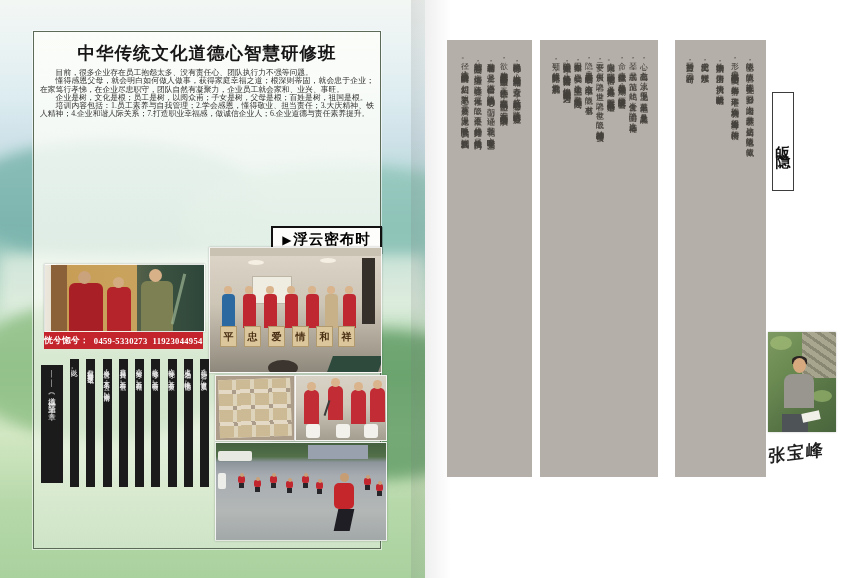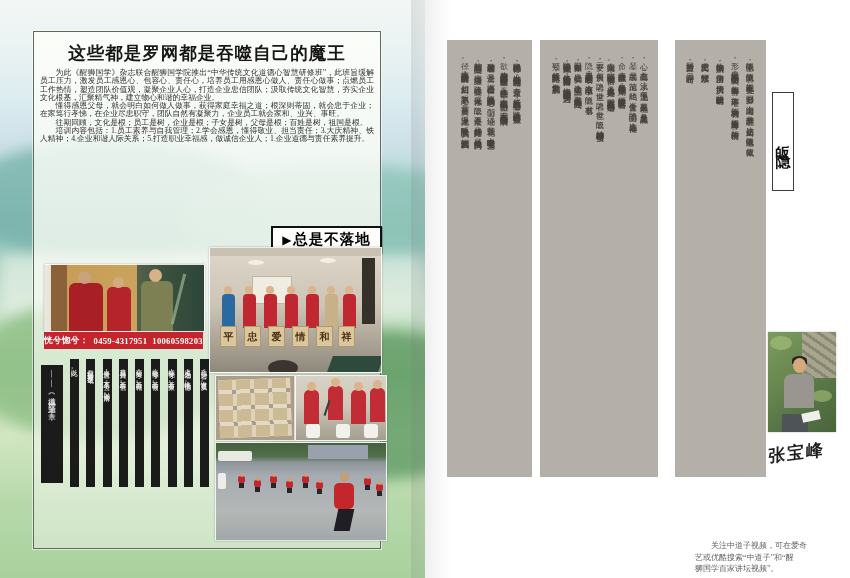--- a/index.html
+++ b/index.html
@@ -149,49 +149,49 @@
 <div class="spread">
 
   <div class="page-left">
     <div class="wc wc-mount1"></div>
     <div class="wc wc-mount2"></div>
     <div class="wc wc-mist"></div>
     <div class="wc wc-hill1"></div>
     <div class="wc wc-hill2"></div>
 
     <div class="frame">
-      <div class="page-title">这些都是罗网都是吞噬自己的魔王</div>
+      <div class="page-title">中华传统文化道德心智慧研修班</div>
 
       <div class="body-text">
-        <p>为此《醒狮国学》杂志联合醒狮国学院推出“中华传统文化道德心智慧研修班”，此班旨缓解员工压力，激发员工感恩心、包容心、责任心，培养员工用感恩心做人、责任心做事；点燃员工工作热情，塑造团队价值观，凝聚企业人心，打造企业忠信团队；汲取传统文化智慧，夯实企业文化根基，汇聚精气神，建立物心和谐的幸福企业。</p>
+        <p>目前，很多企业存在员工抱怨太多、没有责任心、团队执行力不强等问题。</p>
         <p>懂得感恩父母，就会明白如何做人做事，获得家庭幸福之道；根深则蒂固，就会忠于企业；在家笃行孝悌，在企业尽忠职守，团队自然有凝聚力，企业员工就会家和、业兴、事旺。</p>
-        <p>往期回顾，文化是根；员工是树，企业是根；子女是树，父母是根；百姓是树，祖国是根。</p>
-        <p>培训内容包括：1.员工素养与自我管理；2.学会感恩，懂得敬业、担当责任；3.大庆精神、铁人精神；4.企业和谐人际关系；5.打造职业幸福感，做诚信企业人；1.企业道德与责任素养提升。</p>
+        <p>企业是树，文化是根；员工是树，以阅众甫；子女是树，父母是根；百姓是树，祖国是根。</p>
+        <p>培训内容包括：1.员工素养与自我管理；2.学会感恩，懂得敬业、担当责任；3.大庆精神、铁人精神；4.企业和谐人际关系；7.打造职业幸福感，做诚信企业人；6.企业道德与责任素养提升。</p>
       </div>
 
       <div class="review-btn">
         <span class="arrow">▶</span>
-        <span class="lbl">总是不落地</span>
+        <span class="lbl">浮云密布时</span>
       </div>
 
       <div class="photo photo-a">
         <div class="ph pa-door"></div>
         <div class="ph pa-man1"></div>
         <div class="ph pa-head1"></div>
         <div class="ph pa-man2"></div>
         <div class="ph pa-head2"></div>
         <div class="ph pa-man3"></div>
         <div class="ph pa-head3"></div>
         <div class="ph pa-vein"></div>
       </div>
 
       <div class="contact">
         <span>恍兮惚兮：</span>
-        <span>0459-4317951</span>
-        <span>10060598203</span>
+        <span>0459-5330273</span>
+        <span>11923044954</span>
       </div>
 
       <div class="photo photo-b">
         <div class="ph pb-ceil"></div>
         <div class="ph pb-light1"></div>
         <div class="ph pb-light2"></div>
         <div class="ph pb-board"></div>
         <div class="ph pb-speaker"></div>
         <div class="ph pb-person" style="left:12px;background:#2c69a0"></div>
         <div class="ph pb-head" style="left:14px"></div>
@@ -335,18 +335,15 @@
       <div class="ph au-leaf2"></div>
       <div class="ph au-pants"></div>
       <div class="ph au-torso"></div>
       <div class="ph au-hair"></div>
       <div class="ph au-head"></div>
       <div class="ph au-book"></div>
     </div>
 
     <div class="signature">张宝峰</div>
 
-    <div class="caption">　　关注中道子视频，可在爱奇
-艺或优酷搜索“中道子”和“醒
-狮国学百家讲坛视频”。</div>
   </div>
 
 </div>
 
 </body></html>

